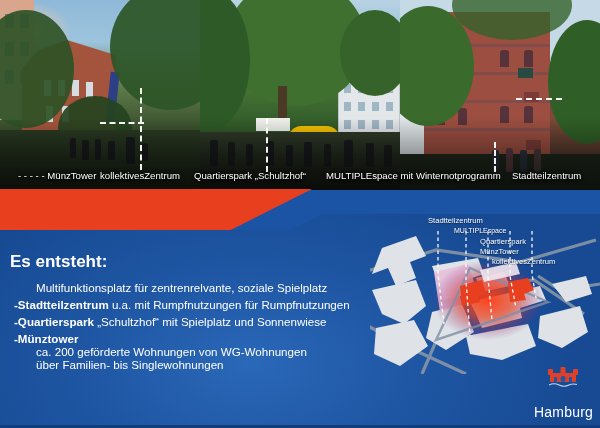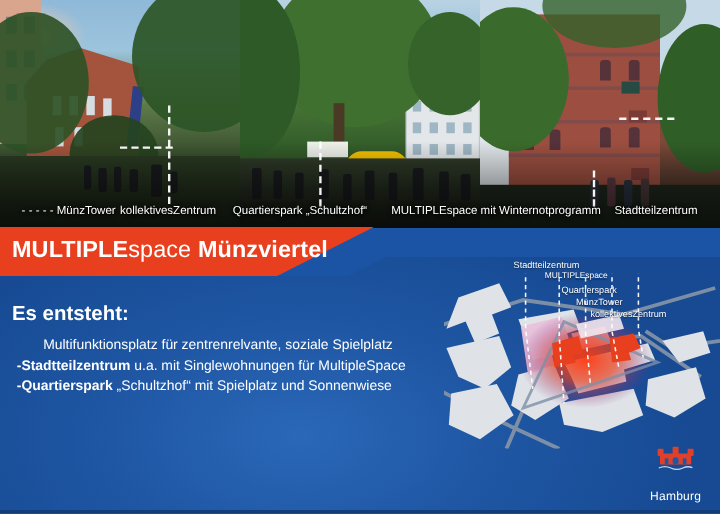--- a/index.html
+++ b/index.html
@@ -92,21 +92,21 @@
   .blt-sub{font-size:11.6px;padding-left:22px;line-height:1.14;}
 
   
   .map{position:absolute;left:370px;top:228px;width:230px;height:146px;z-index:9;overflow:hidden;}
   .map svg{display:block;}
   .legend{position:absolute;left:428px;top:216px;z-index:11;color:#fff;}
   .lg{position:absolute;white-space:nowrap;text-shadow:0 1px 1px rgba(0,0,0,.45);}
 
   
   .hamburg{position:absolute;right:8px;bottom:8px;z-index:11;width:58px;text-align:center;}
-  .hamburg-word{color:#fff;font-size:10px;letter-spacing:.2px;margin-top:15px;}
+  .hamburg-word{color:#fff;font-size:14px;letter-spacing:.2px;margin-top:15px;}
 </style>
 </head>
 <body>
 
 <div class="poster">
 
   <div class="photos">
 
     <div class="photo p1">
       <div class="ph1-bldgA">
@@ -220,44 +220,48 @@
     <span class="cap" style="left:100px">kollektivesZentrum</span>
     <span class="cap" style="left:194px">Quartierspark „Schultzhof“</span>
     <span class="cap" style="left:326px">MULTIPLEspace mit Winternotprogramm</span>
     <span class="cap" style="left:512px">Stadtteilzentrum</span>
   </div>
 
   <div class="bluebody"></div>
   <div class="bluebody-bottomline"></div>
 
   <div class="redband"></div>
-  <div class="redband-title">
-    <span class="t-bold">MULTIPLE</span><span class="t-light">space</span><span class="t-bold"> Münzviertel</span>
-  </div>
 
   <div class="headline">Es entsteht:</div>
 
   <div class="bullets">
 
     <div class="blt">
       <div class="blt-sub">Multifunktionsplatz für zentrenrelvante, soziale Spielplatz</div>
     </div>
 
     <div class="blt">
       <div class="blt-line1">
-        <span>-Stadtteilzentrum</span><span class="reg"> u.a. mit Singlewohnungen für MultipleSpace</span>
+        <span>-Stadtteilzentrum</span><span class="reg"> u.a. mit Rumpfnutzungen für Rumpfnutzungen</span>
       </div>
     </div>
 
     <div class="blt">
       <div class="blt-line1">
         <span>-Quartierspark</span><span class="reg"> „Schultzhof“ mit Spielplatz und Sonnenwiese</span>
       </div>
     </div>
 
+    <div class="blt">
+      <div class="blt-line1">
+        <span>-Münztower</span><span class="reg"></span>
+      </div>
+      <div class="blt-sub">ca. 200 geförderte Wohnungen von WG-Wohnungen</div>
+      <div class="blt-sub">über Familien- bis Singlewohnungen</div>
+    </div>
 
   </div>
 
   <div class="map">
     <svg width="230" height="146" viewBox="0 0 230 146">
       <defs>
         <radialGradient id="hotspot" cx="50%" cy="50%" r="50%">
           <stop offset="0%" stop-color="#ff3a10" stop-opacity="0.95"></stop>
           <stop offset="45%" stop-color="#e8401f" stop-opacity="0.70"></stop>
           <stop offset="100%" stop-color="#7c2b8a" stop-opacity="0"></stop>
@@ -306,21 +310,21 @@
         <path d="M118 -10 L118 50 L122 92"></path>
         <path d="M140 -10 L140 48 L146 80"></path>
         <path d="M162 -10 L162 46 L166 70"></path>
       </g>
     </svg>
   </div>
 
   <div class="legend">
     <span class="lg" style="left:0px;top:0px;font-size:7.6px">Stadtteilzentrum</span>
     <span class="lg" style="left:26px;top:11px;font-size:7.0px">MULTIPLEspace</span>
-    <span class="lg" style="left:40px;top:21px;font-size:7.6px">Quartierspark</span>
+    <span class="lg" style="left:52px;top:21px;font-size:7.6px">Quartierspark</span>
     <span class="lg" style="left:52px;top:31px;font-size:7.6px">MünzTower</span>
     <span class="lg" style="left:64px;top:41px;font-size:7.6px">kollektivesZentrum</span>
   </div>
 
   <div class="hamburg">
     <svg width="34" height="22" viewBox="0 0 34 22" style="display:block;margin:0 auto">
       <g fill="#e0402a">
         <rect x="4" y="6" width="26" height="9" rx="1"></rect>
         <rect x="2" y="2" width="5" height="6" rx="1"></rect>
         <rect x="14.5" y="0" width="5" height="8" rx="1"></rect>

